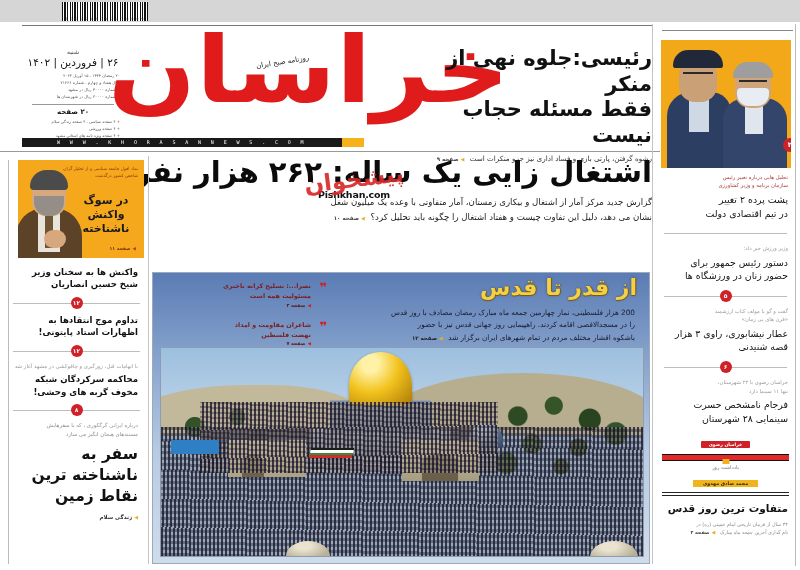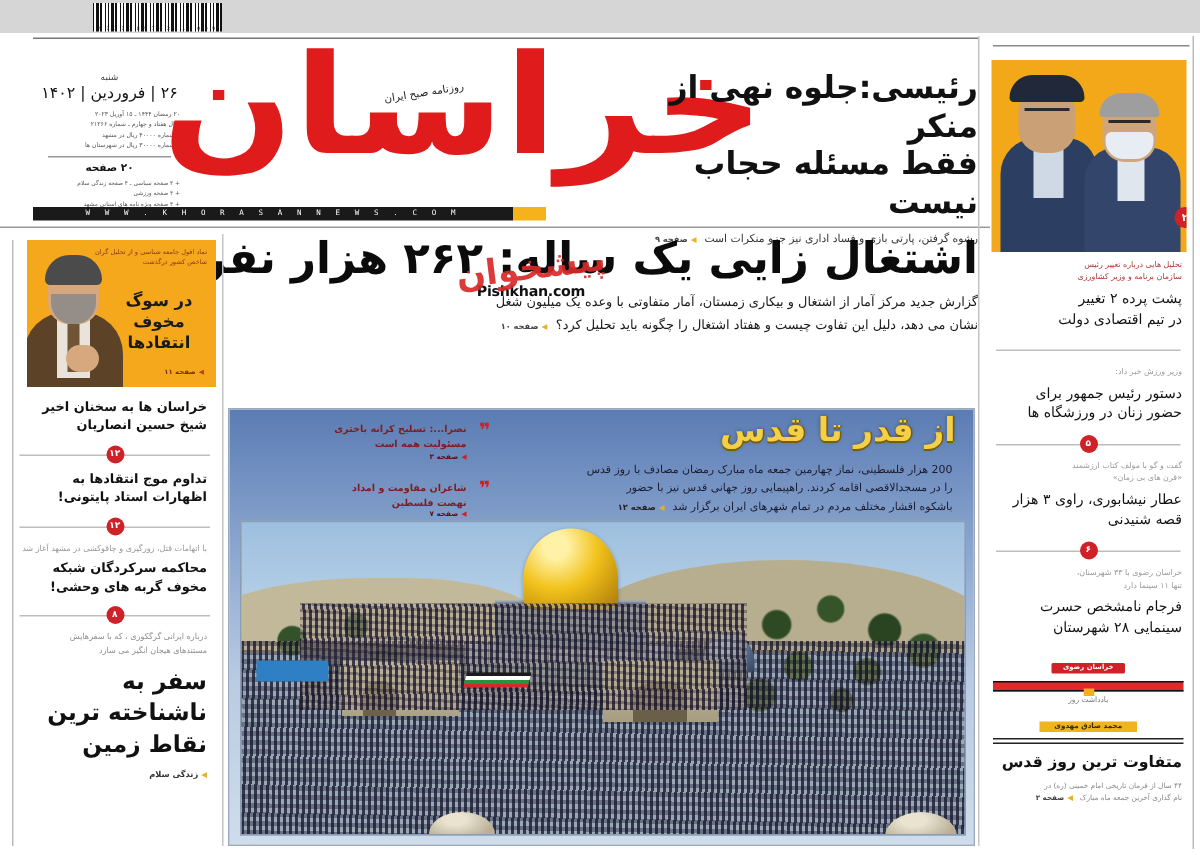--- a/index.html
+++ b/index.html
@@ -590,29 +590,29 @@
         <div class="ph-shirt"></div>
         <div class="ph-tie"></div>
         <div class="ph-head"></div>
         <div class="ph-hair"></div>
         <div class="ph-beard"></div>
         <div class="ph-hand"></div>
       </div>
       <div class="kicker">نماد افول جامعه شناسی و از تحلیل گران شاخص کشور درگذشت</div>
       <div class="title">
         <div>در سوگ</div>
-        <div>مخوف</div>
-        <div>انتقادها</div>
+        <div>واکنش</div>
+        <div>ناشناخته</div>
       </div>
       <div class="pagetag2">صفحه ۱۱</div>
     </div>
 
     <div class="lnews">
       <h3>
-        <span>خراسان ها به سخنان اخیر</span><br>
+        <span>واکنش ها به سخنان وزیر</span><br>
         <span>شیخ حسین انصاریان</span>
       </h3>
     </div>
 
     <div class="lsep">
       <div class="line"></div>
       <div class="badge">۱۲</div>
     </div>
 
     <div class="lnews">

